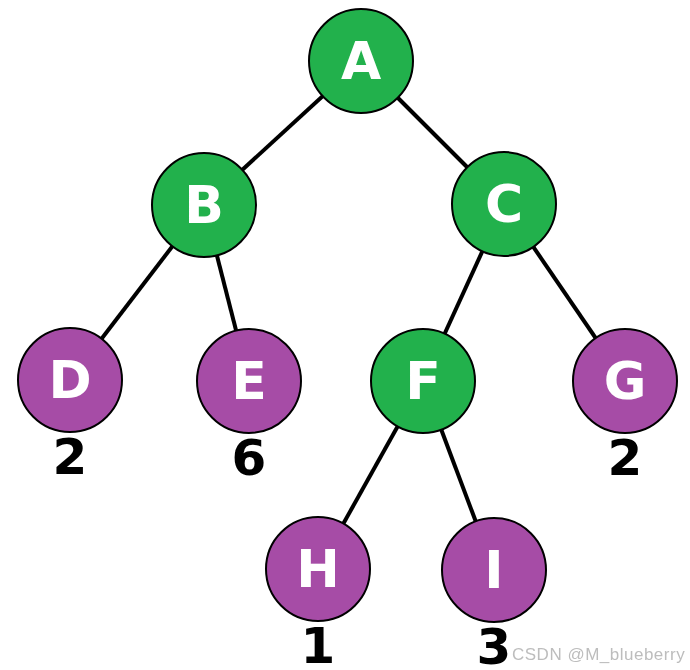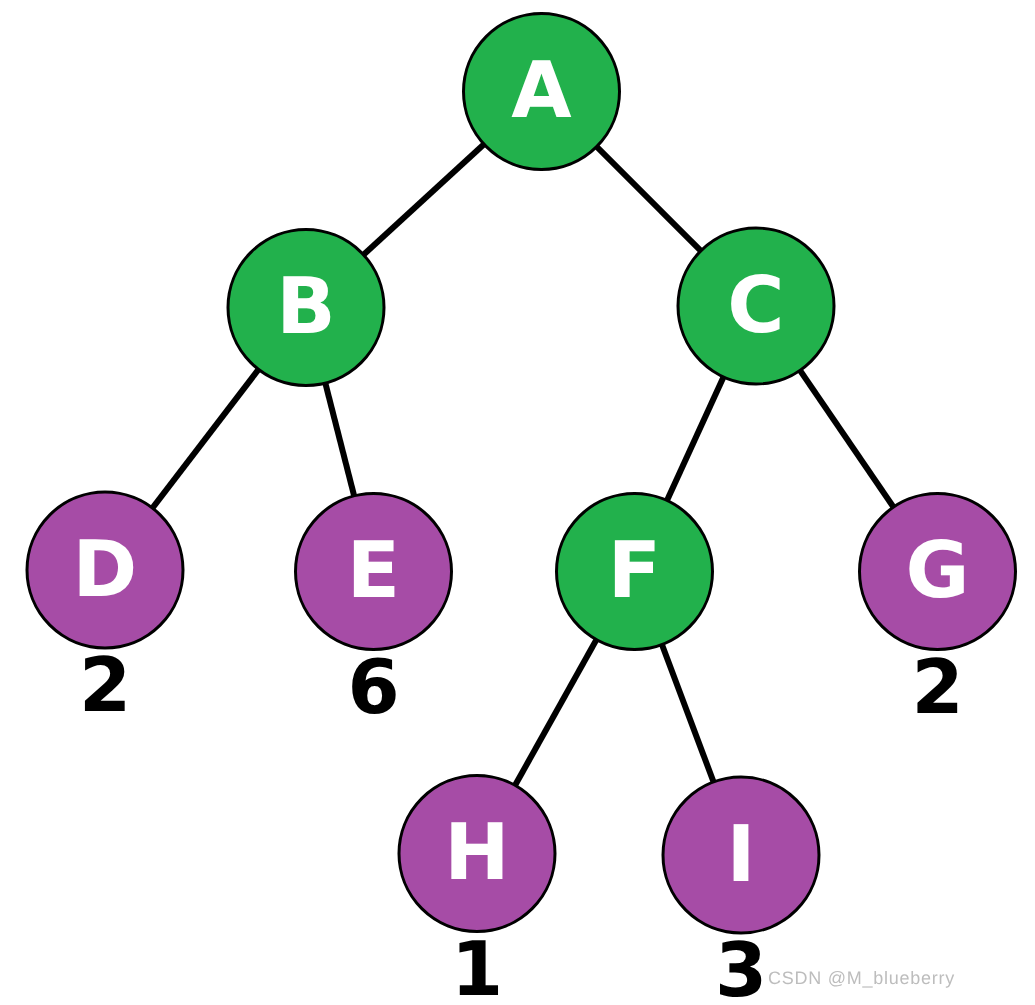--- a/index.html
+++ b/index.html
@@ -53,21 +53,21 @@
     line-height: 1;
   }
   .wm {
     position: absolute;
     font-family: "Liberation Sans", sans-serif;
     font-size: 16px;
     white-space: nowrap;
     letter-spacing: 0.5px;
   }
   .wm-url  { left: 433px; top: 645px; }
-  .wm-handle { left: 512px; top: 645px; font-size: 12px; }
+  .wm-handle { left: 512px; top: 645px; font-size: 17px; }
 </style>
 </head>
 <body>
 
 <div class="canvas">
   <svg id="edges" viewBox="0 0 690 670" xmlns="http://www.w3.org/2000/svg">
       <line x1="361" y1="61" x2="204" y2="205" stroke="#000000" stroke-width="4"></line>
       <line x1="361" y1="61" x2="504" y2="204" stroke="#000000" stroke-width="4"></line>
       <line x1="204" y1="205" x2="70" y2="380" stroke="#000000" stroke-width="4"></line>
       <line x1="204" y1="205" x2="249" y2="381" stroke="#000000" stroke-width="4"></line>

